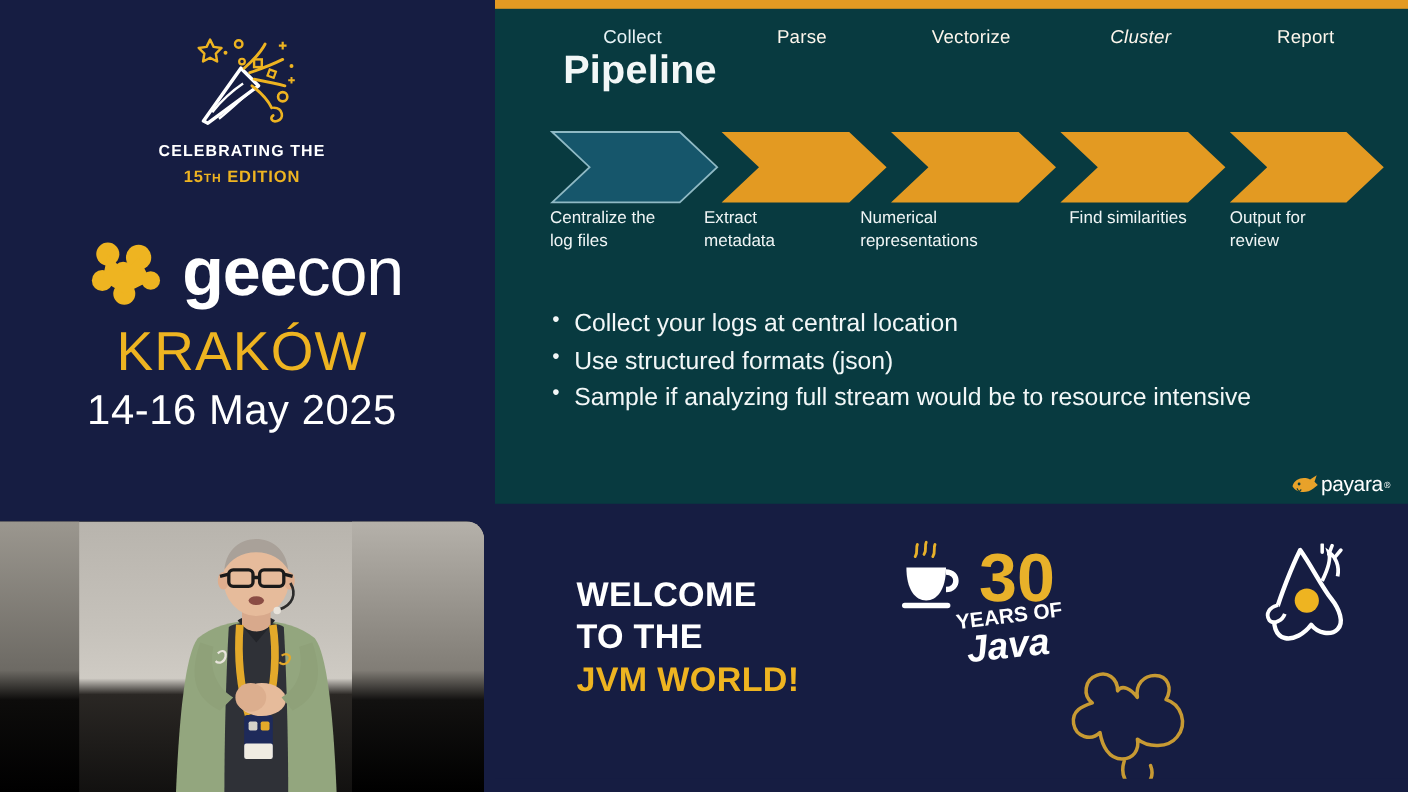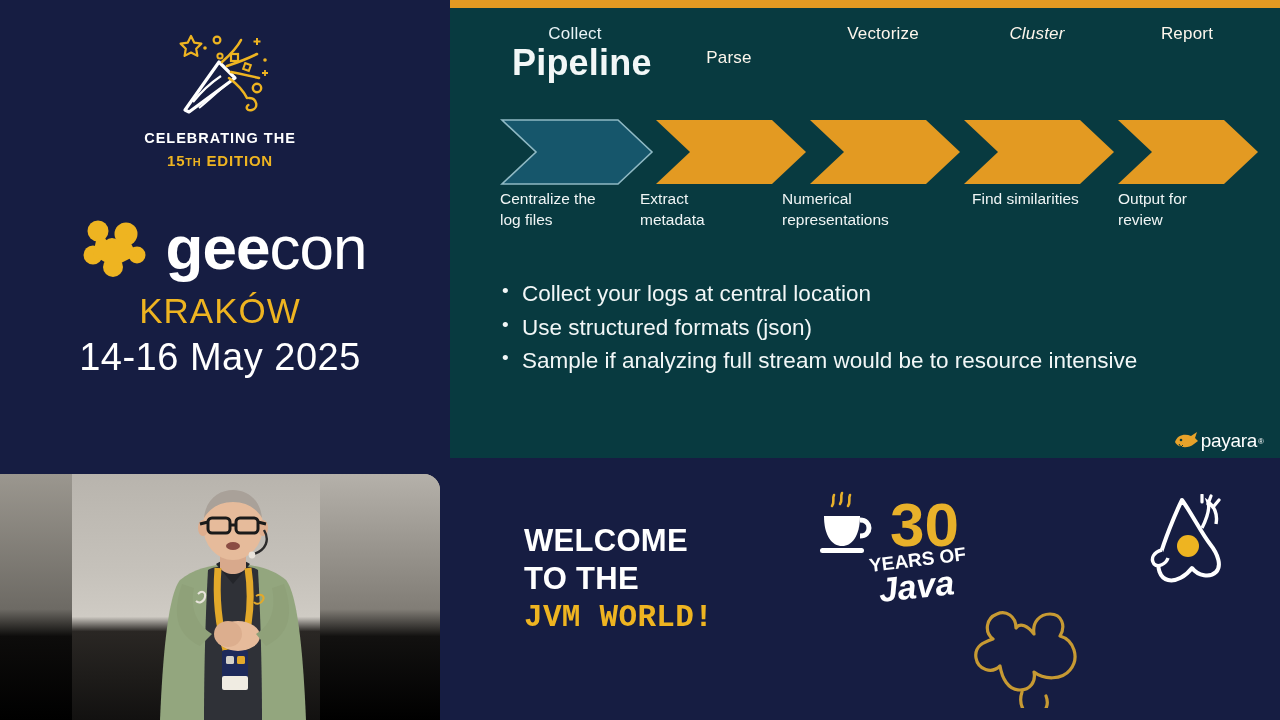--- a/index.html
+++ b/index.html
@@ -29,21 +29,21 @@
     margin-top:48px; display:flex; align-items:center; justify-content:center;
     width:100%;
     margin-left:8px;
   }
   .geecon-mark{ width:68px; height:62px; margin-right:16px; }
   .geecon-word{ font-size:62px; line-height:0.9; letter-spacing:-1px; }
   .geecon-word .gee{ color:#ffffff; font-weight:bold; }
   .geecon-word .con{ color:#ffffff; font-weight:300; }
 
   .city{
-    margin-top:14px; color:#EEB421; font-size:35px; letter-spacing:1px;
+    margin-top:14px; color:#EEB421; font-size:50px; letter-spacing:1px;
     font-weight:400; text-align:center; line-height:1.05;
   }
   .dates{
     margin-top:6px; color:#ffffff; font-size:38px; font-weight:300;
     text-align:center; letter-spacing:0.5px;
   }
 
   
   .speaker{
     position:absolute; left:0; top:474px; width:440px; height:246px;
@@ -107,21 +107,21 @@
   
   .welcome{
     position:absolute; left:450px; top:458px; width:830px; height:250px;
     background:#161D42; overflow:hidden;
   }
   .welcome-text{
     position:absolute; left:74px; top:64px;
     font-size:31px; font-weight:bold; line-height:1.24; letter-spacing:0.3px;
   }
   .welcome-text .l1, .welcome-text .l2{ color:#ffffff; display:block; }
-  .welcome-text .l3{ color:#EEB421; display:block;font-family:Liberation Mono, monospace; }
+  .welcome-text .l3{ color:#EEB421; display:block; }
 
   .java30{ position:absolute; left:368px; top:32px; width:170px; height:118px; }
   .duke{ position:absolute; left:692px; top:36px; width:96px; height:92px; }
   .splat-outline{ position:absolute; left:520px; top:150px; width:140px; height:110px; }
 </style>
 </head>
 <body>
 
 <div class="stage">
 
@@ -241,21 +241,21 @@
       <path d="M156 2 L272 2 L306 34 L272 66 L156 66 L190 34 Z" fill="#E39A22"></path>
 
       <path d="M310 2 L426 2 L460 34 L426 66 L310 66 L344 34 Z" fill="#E39A22"></path>
 
       <path d="M464 2 L580 2 L614 34 L580 66 L464 66 L498 34 Z" fill="#E39A22"></path>
 
       <path d="M618 2 L724 2 L758 34 L724 66 L618 66 L652 34 Z" fill="#E39A22"></path>
     </svg>
 
     <div class="chev-label teal" style="left:50px;width:150px;">Collect</div>
-    <div class="chev-label" style="left:204px;width:150px;margin-top:24px;">Parse</div>
+    <div class="chev-label" style="left:204px;width:150px;">Parse</div>
     <div class="chev-label" style="left:358px;width:150px;">Vectorize</div>
     <div class="chev-label" style="left:512px;width:150px;font-style:italic;">Cluster</div>
     <div class="chev-label" style="left:664px;width:146px;">Report</div>
 
     <div class="captions">
       <div class="cap" style="left:0px;">Centralize the
 log files</div>
       <div class="cap" style="left:140px;">Extract
 metadata</div>
       <div class="cap" style="left:282px;width:170px;">Numerical

